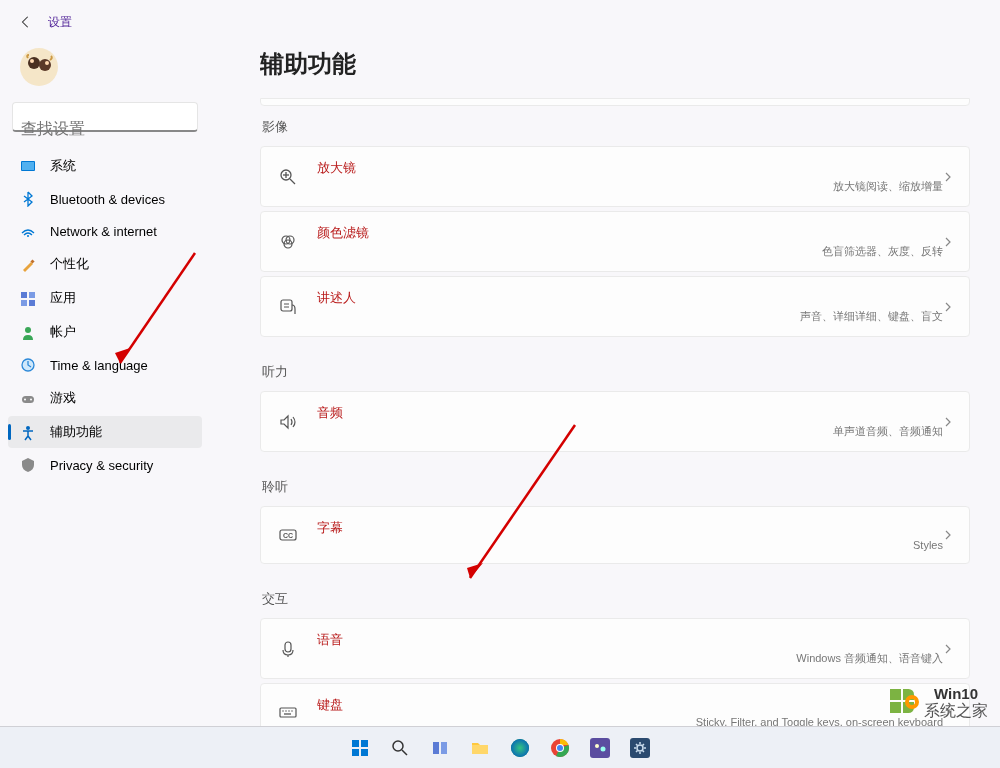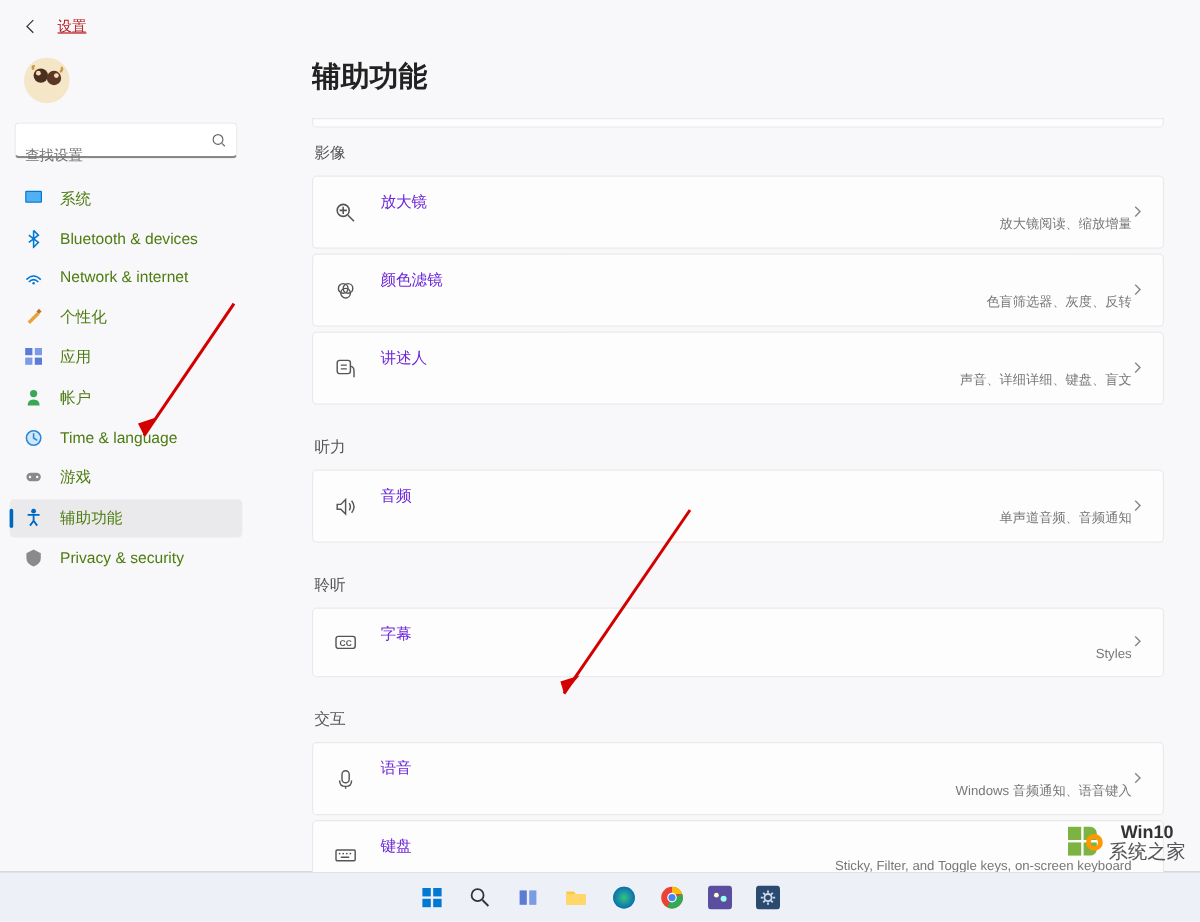--- a/index.html
+++ b/index.html
@@ -1,46 +1,46 @@
 <!DOCTYPE html>
 <html><head>
 <meta charset="utf-8">
 <style>
   * { margin: 0; padding: 0; box-sizing: border-box; font-family: "Segoe UI", "Microsoft YaHei", sans-serif; }
   body { background: #f8f7fa; width: 1000px; height: 768px; overflow: hidden; position: relative; }
   
   .header-bar { display: flex; align-items: center; padding: 12px 16px; }
   .back-btn { width: 20px; height: 20px; display: flex; align-items: center; justify-content: center; cursor: pointer; margin-right: 12px; }
-  .header-title { font-size: 12px; color: #b91c1c; text-decoration: underline; }
+  .header-title { font-size: 12px; color: #4c1d95; }
   
   .sidebar { position: absolute; left: 0; top: 40px; width: 210px; padding: 0 8px; }
   .user-section { display: flex; align-items: center; padding: 8px 12px 16px; }
   .avatar { width: 38px; height: 38px; border-radius: 50%; display:flex; align-items:center; justify-content:center; }
   
   .search-box { margin: 0 4px 18px 4px; background: #fff; border: 1px solid #e5e5e5; border-bottom: 2px solid #888; border-radius: 4px; display: flex; align-items: center; padding: 4px 8px; height: 30px; }
-  .search-box input { flex: 1; border: none; outline: none; font-size: 12px; background: transparent; margin-top: 24px; }
+  .search-box input { flex: 1; border: none; outline: none; font-size: 16px; background: transparent; margin-top: 24px; }
   .search-icon { width: 14px; height: 14px; color: #666; }
   
-  .nav-item { display: flex; align-items: flex-start; padding: 7px 12px; border-radius: 4px; cursor: pointer; font-size: 13px; color: #4d7c0f; position: relative; margin-bottom: 2px; }
+  .nav-item { display: flex; align-items: flex-end; padding: 7px 12px; border-radius: 4px; cursor: pointer; font-size: 13px; color: #000000; position: relative; margin-bottom: 2px; }
   .nav-item.active { background: #eaeaec; }
   .nav-item.active::before { content: ''; position: absolute; left: 0; top: 8px; bottom: 8px; width: 3px; background: #0067c0; border-radius: 2px; }
   .nav-icon { width: 16px; height: 16px; margin-right: 14px; display: flex; align-items: center; justify-content: center; flex-shrink: 0; }
   
   .main { position: absolute; left: 260px; top: 48px; right: 26px; bottom: 42px; overflow: hidden; }
   .page-title { font-size: 24px; font-weight: 600; color: #222; margin-bottom: 18px; }
   
   .content-scroll { position: absolute; top: 50px; left: 0; right: 0; bottom: 0; overflow-y: auto; padding-right: 4px; }
   .top-card { height: 8px; background: #fdfdfd; border: 1px solid #eaeaea; border-radius: 0 0 4px 4px; margin-bottom: 12px; }
   
   .section-label { font-size: 13px; color: #555; margin: 8px 0 10px 2px; }
   
   .card { background: #fdfdfd; border: 1px solid #eaeaea; border-radius: 4px; margin-bottom: 4px; display: flex; align-items: center; padding: 12px 16px; cursor: pointer; }
   .card-icon { width: 22px; height: 22px; margin-right: 18px; color: #555; display: flex; align-items: center; justify-content: center; flex-shrink: 0; }
   .card-text { flex: 1; }
-  .card-title { font-size: 13px; color: #6d28d9; }
+  .card-title { font-size: 13px; color: #b91c1c; }
   .card-sub { font-size: 11px; color: #777; margin-top: 2px; text-align: right; }
   .chev { color: #888; }
   
   .section-gap { height: 14px; }
   
   .taskbar { position: absolute; bottom: 0; left: 0; right: 0; height: 42px; background: rgba(235,238,245,0.9); border-top: 1px solid #d0d0d5; display: flex; align-items: center; justify-content: center; }
   .taskbar-icons { display: flex; gap: 4px; }
   .tb-icon { width: 36px; height: 32px; border-radius: 4px; display: flex; align-items: center; justify-content: center; cursor: pointer; }
   
   .watermark { position: absolute; right: 12px; bottom: 48px; display: flex; align-items: center; gap: 6px; }

